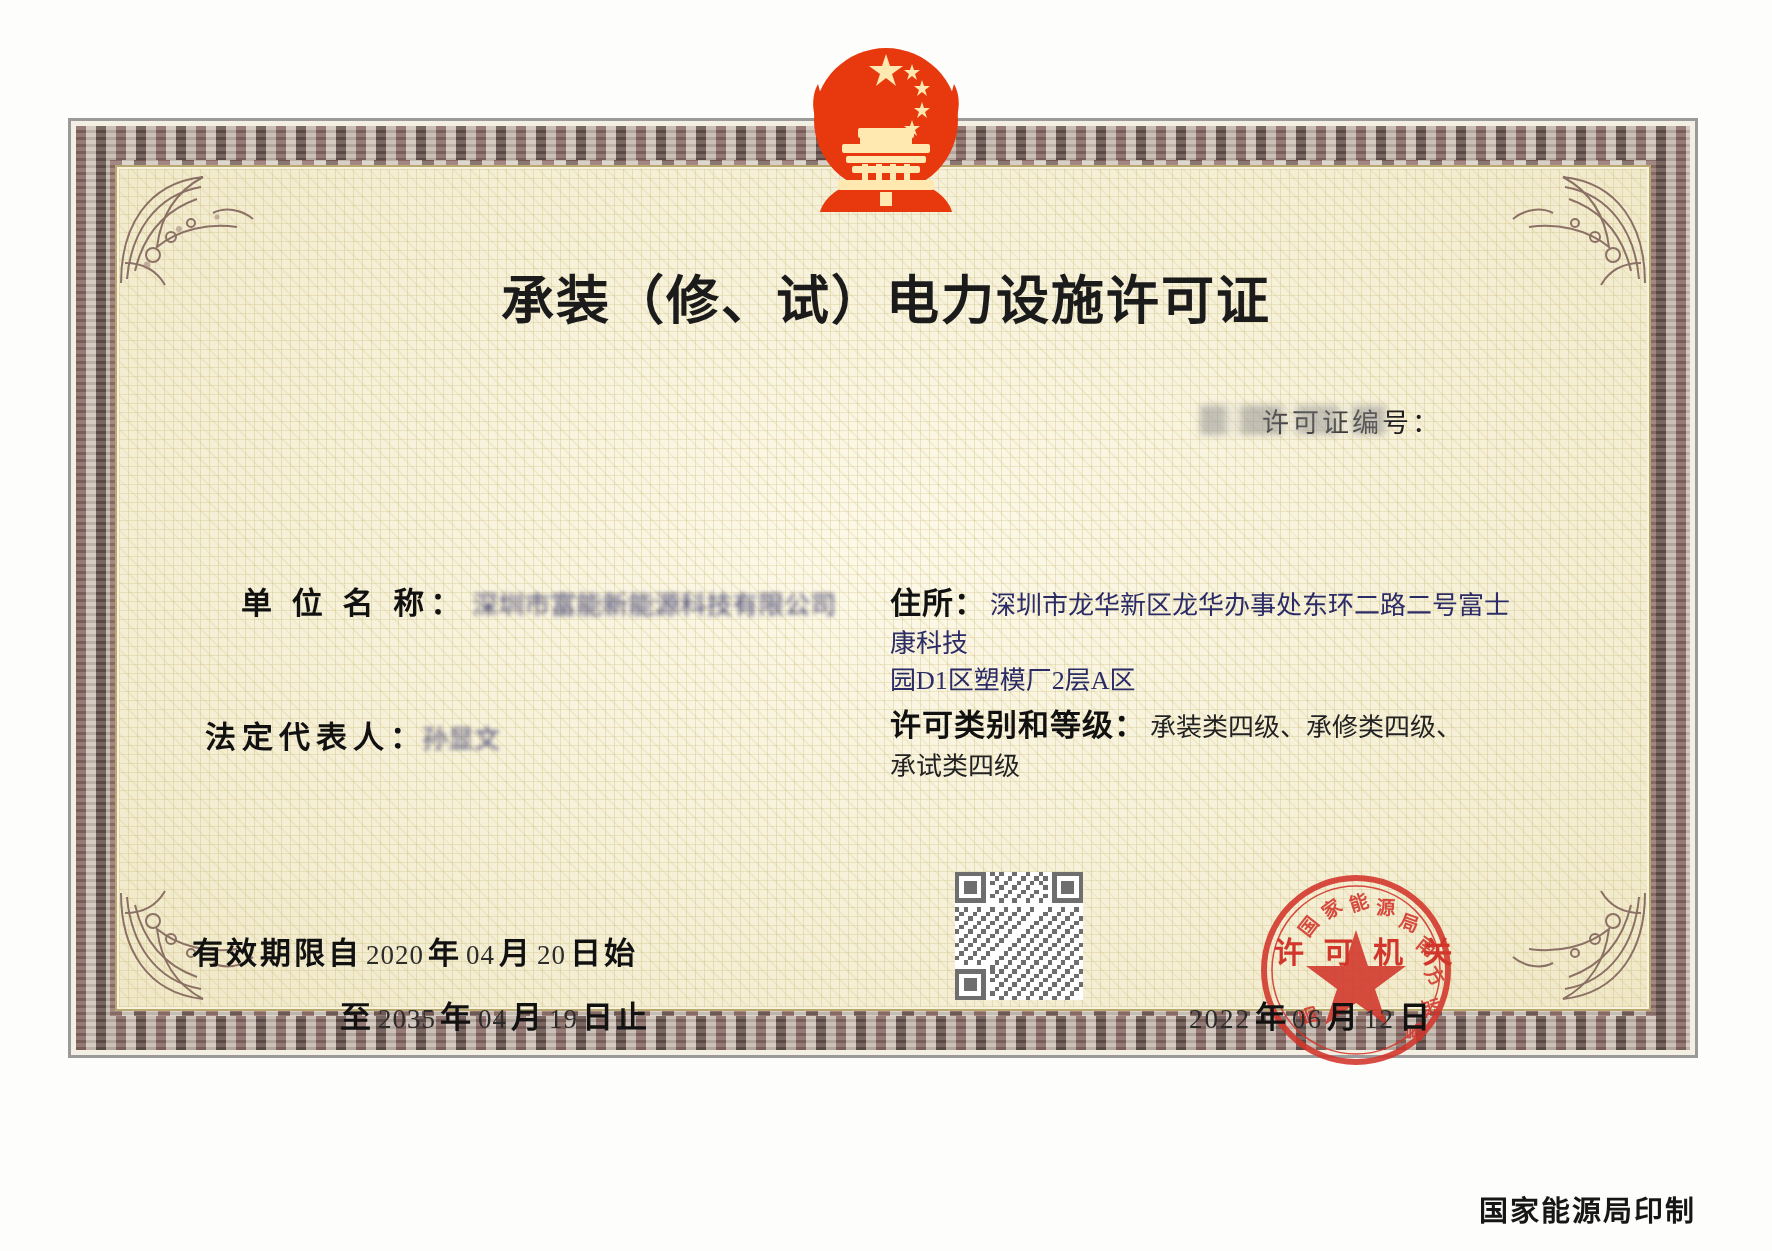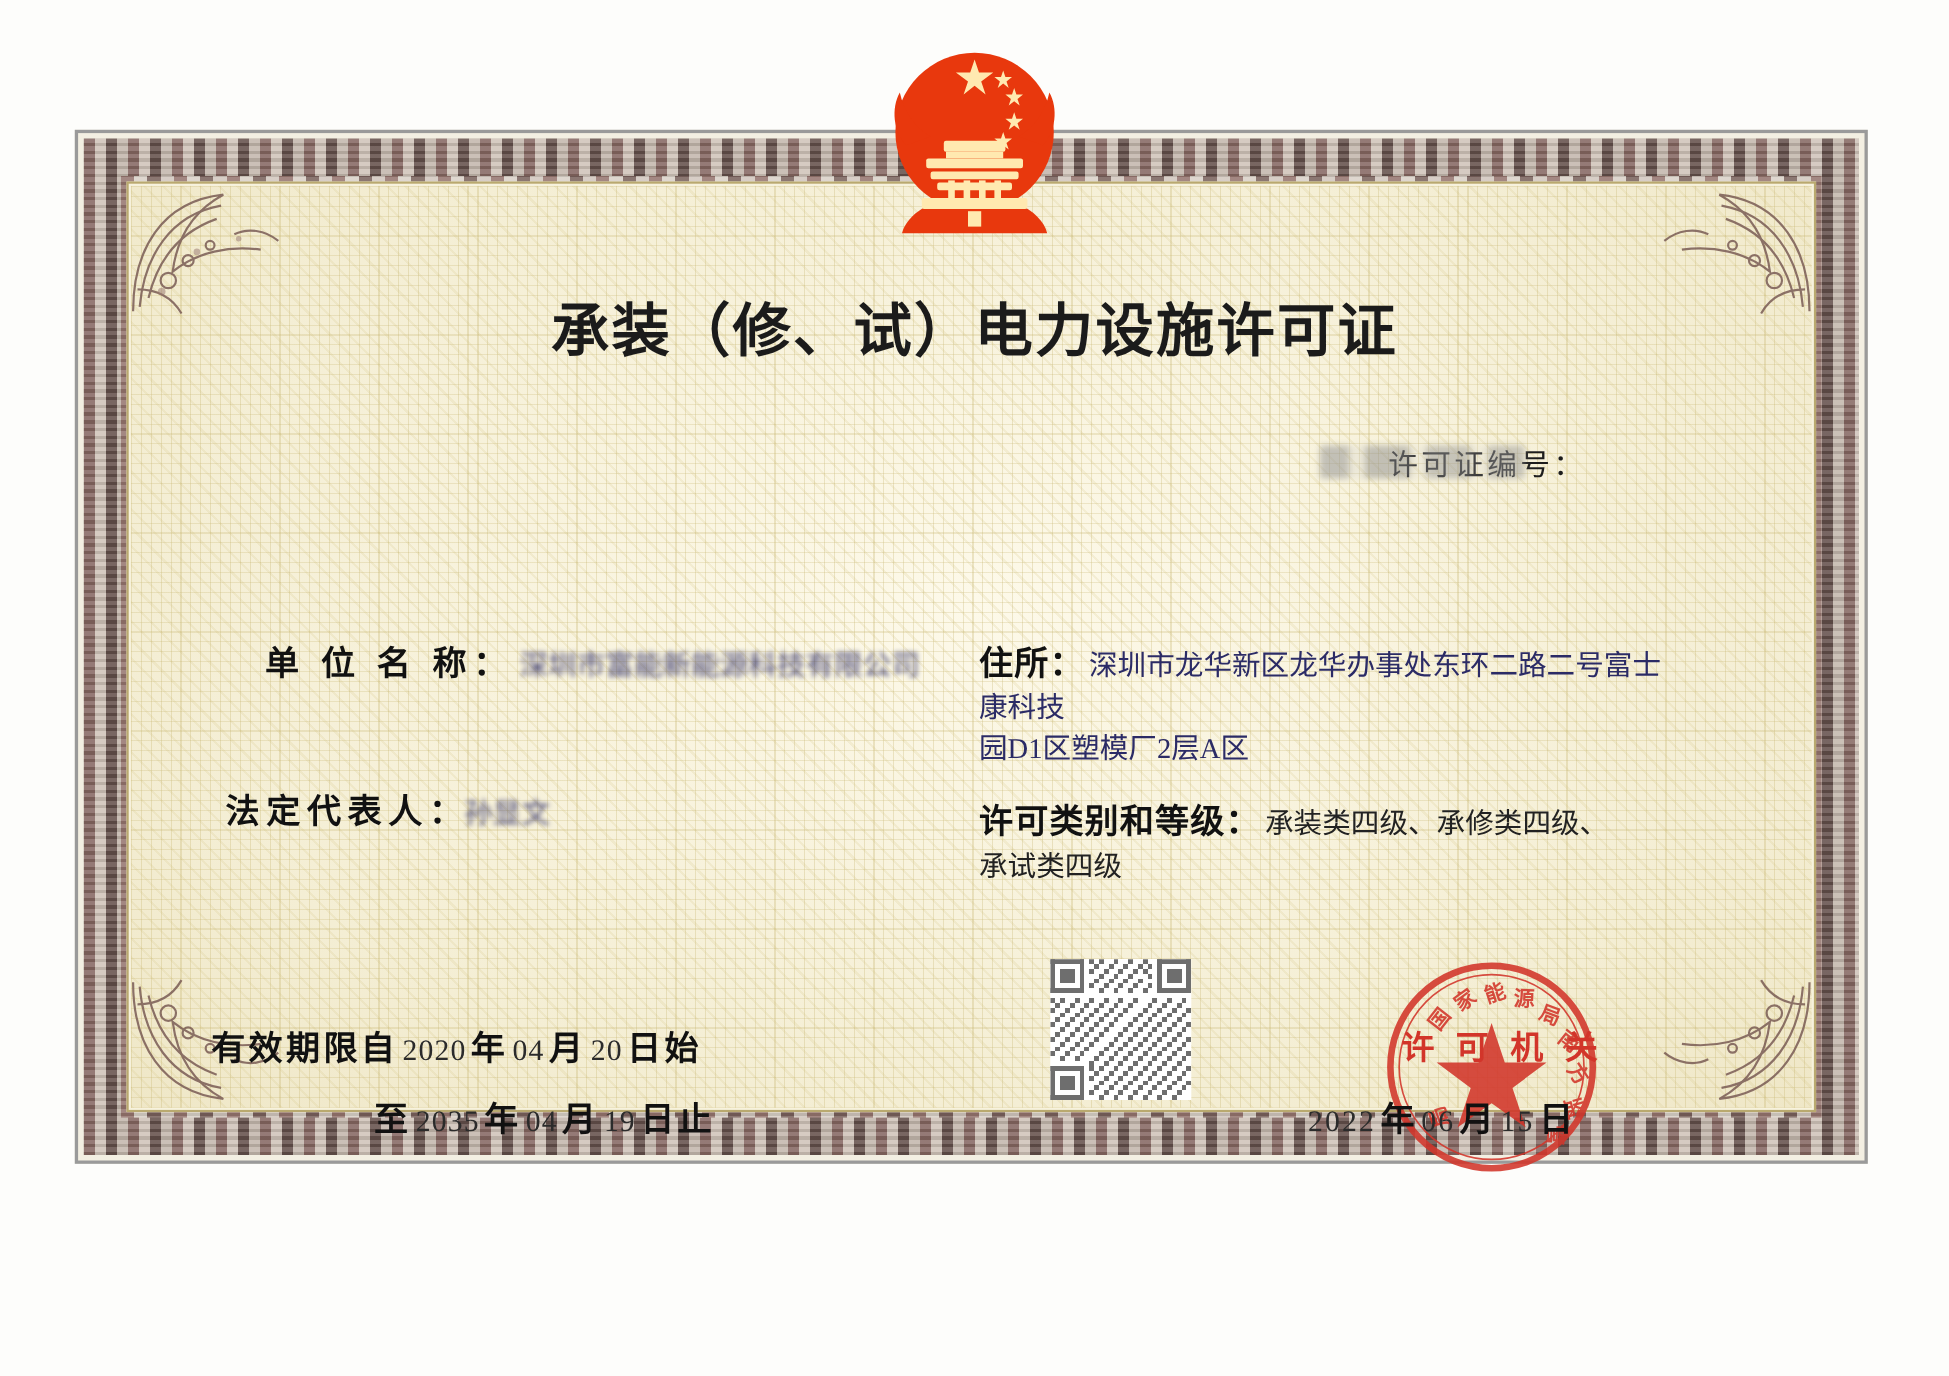--- a/index.html
+++ b/index.html
@@ -188,21 +188,21 @@
   .val-blur {
     filter: blur(2.2px);
     opacity: 0.85;
   }
 
   .f-unit      { left: 205px; top: 578px; margin-left: 36px; }
   .f-unit .val { margin-left: 10px; }
   .f-addr      { left: 890px; top: 578px; width: 640px; }
   .f-addr .val { display: block; line-height: 1.45; }
   .f-legal     { left: 205px; top: 712px; }
-  .f-type      { left: 890px; top: 700px; width: 640px; margin-top: 21px; }
+  .f-type      { left: 890px; top: 700px; width: 640px; }
   .f-type .val { display: block; line-height: 1.5; }
 
   .inline { display: inline-block; vertical-align: baseline; }
 
   
   .valid {
     position: absolute;
     z-index: 5;
     color: #111;
     font-size: 31px;
@@ -657,17 +657,18 @@
         <text transform="translate(166,100) rotate(56)">方</text>
         <text transform="translate(164,128) rotate(74)">监</text>
         <text transform="translate(150,150) rotate(92)">管</text>
         <text transform="translate(60,150) rotate(250)">局</text>
       </g>
     </g>
   </svg>
   <div class="seal-text">许 可 机 关</div>
 
   <div class="issue-date">
-    <span class="num">2022</span><span>年</span><span class="num">06</span><span>月</span><span class="num">15</span><span>日</span>
-  </div>
-
+    <span class="num">2022</span><span>年</span><span class="num">06</span><span>月</span><span class="num">12</span><span>日</span>
+  </div>
+
+  <div class="footer">国家能源局印制</div>
 
 </div>
 
 </body></html>

